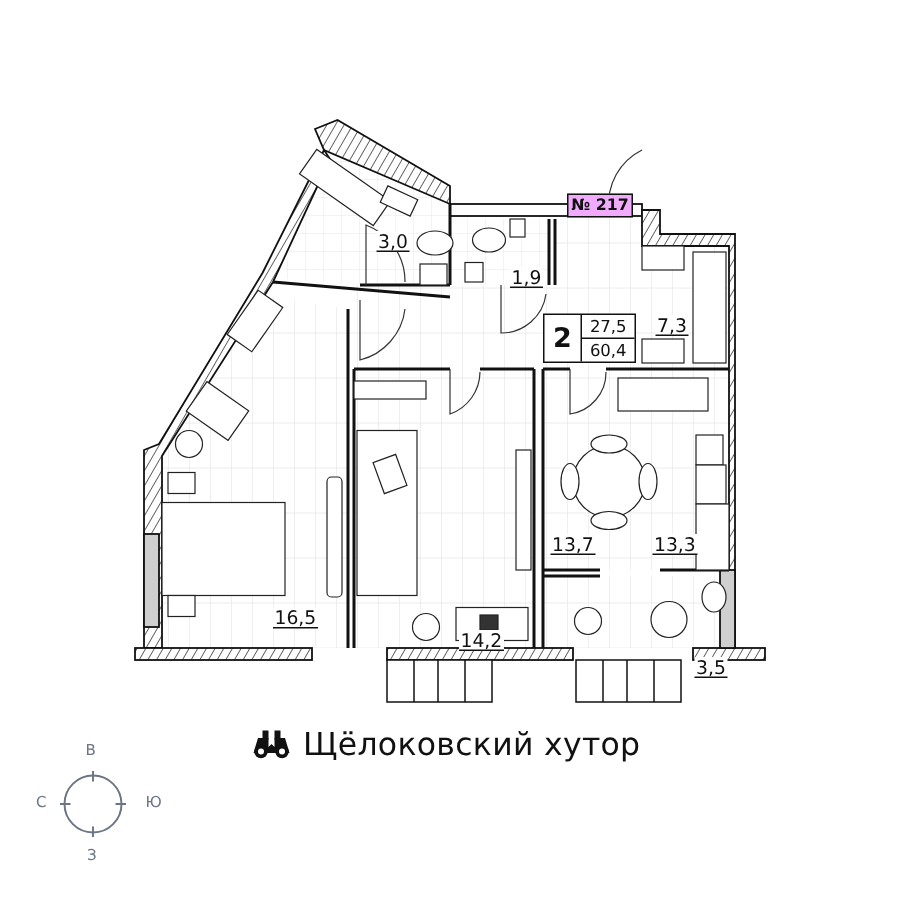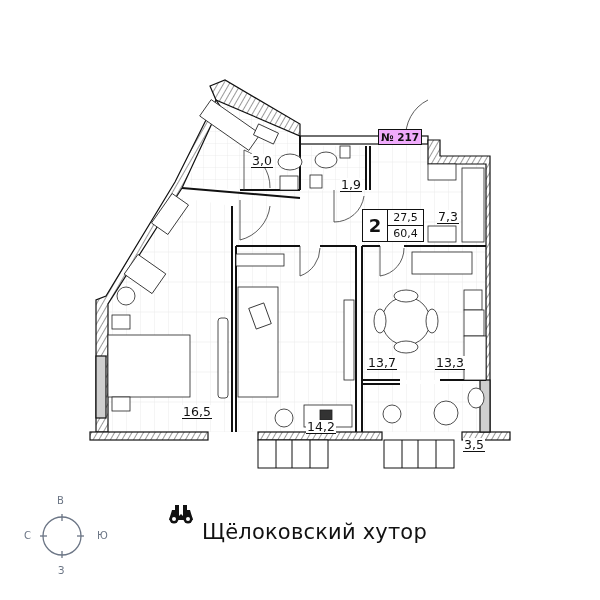--- a/index.html
+++ b/index.html
@@ -6,21 +6,21 @@
   body { width:600px; height:600px; position:relative; overflow:hidden; font-family:"DejaVu Sans", sans-serif; }
   #plan { position:absolute; left:0; top:0; width:600px; height:600px; }
   .lbl { position:absolute; font-family:"DejaVu Sans", sans-serif; font-size:12.5px; color:#111; background:#fff; border-bottom:1px solid #111; line-height:13px; padding:0 1px; }
   .apt-no { position:absolute; left:378px; top:129px; width:42px; height:14px; border:1px solid #111; background:#f0abfc; font-size:10.5px; text-align:center; line-height:14px; color:#111; font-weight:bold; }
   .summary { position:absolute; left:362px; top:209px; width:60px; height:31px; border:1.5px solid #111; background:#fff; display:flex; }
   .summary .rooms { width:24px; border-right:1.5px solid #111; font-size:18px; font-weight:bold; display:flex; align-items:center; justify-content:center; color:#111; }
   .summary .areas { flex:1; display:flex; flex-direction:column; }
   .summary .areas div { flex:1; font-size:11px; display:flex; align-items:center; justify-content:center; color:#111; }
   .summary .areas div:first-child { border-bottom:1.5px solid #111; }
   .brand { position:absolute; left:168px; top:484px; display:flex; align-items:center; gap:8px; }
-  .brand-name { font-family:"DejaVu Sans", sans-serif; font-size:21px; color:#111; letter-spacing:0.2px;margin-top:36px; }
+  .brand-name { font-family:"DejaVu Sans", sans-serif; font-size:21px; color:#111; letter-spacing:0.2px; }
   .compass { position:absolute; left:20px; top:490px; width:90px; height:90px; }
   .compass span { position:absolute; font-size:10px; color:#6b7585; font-family:"DejaVu Sans", sans-serif; }
 </style>
 </head>
 <body>
 
 <svg id="plan" viewBox="0 0 600 600" xmlns="http://www.w3.org/2000/svg">
   <defs>
     <pattern id="hatch" width="5" height="5" patternUnits="userSpaceOnUse" patternTransform="rotate(30)">
       <rect width="5" height="5" fill="#fff"></rect>

